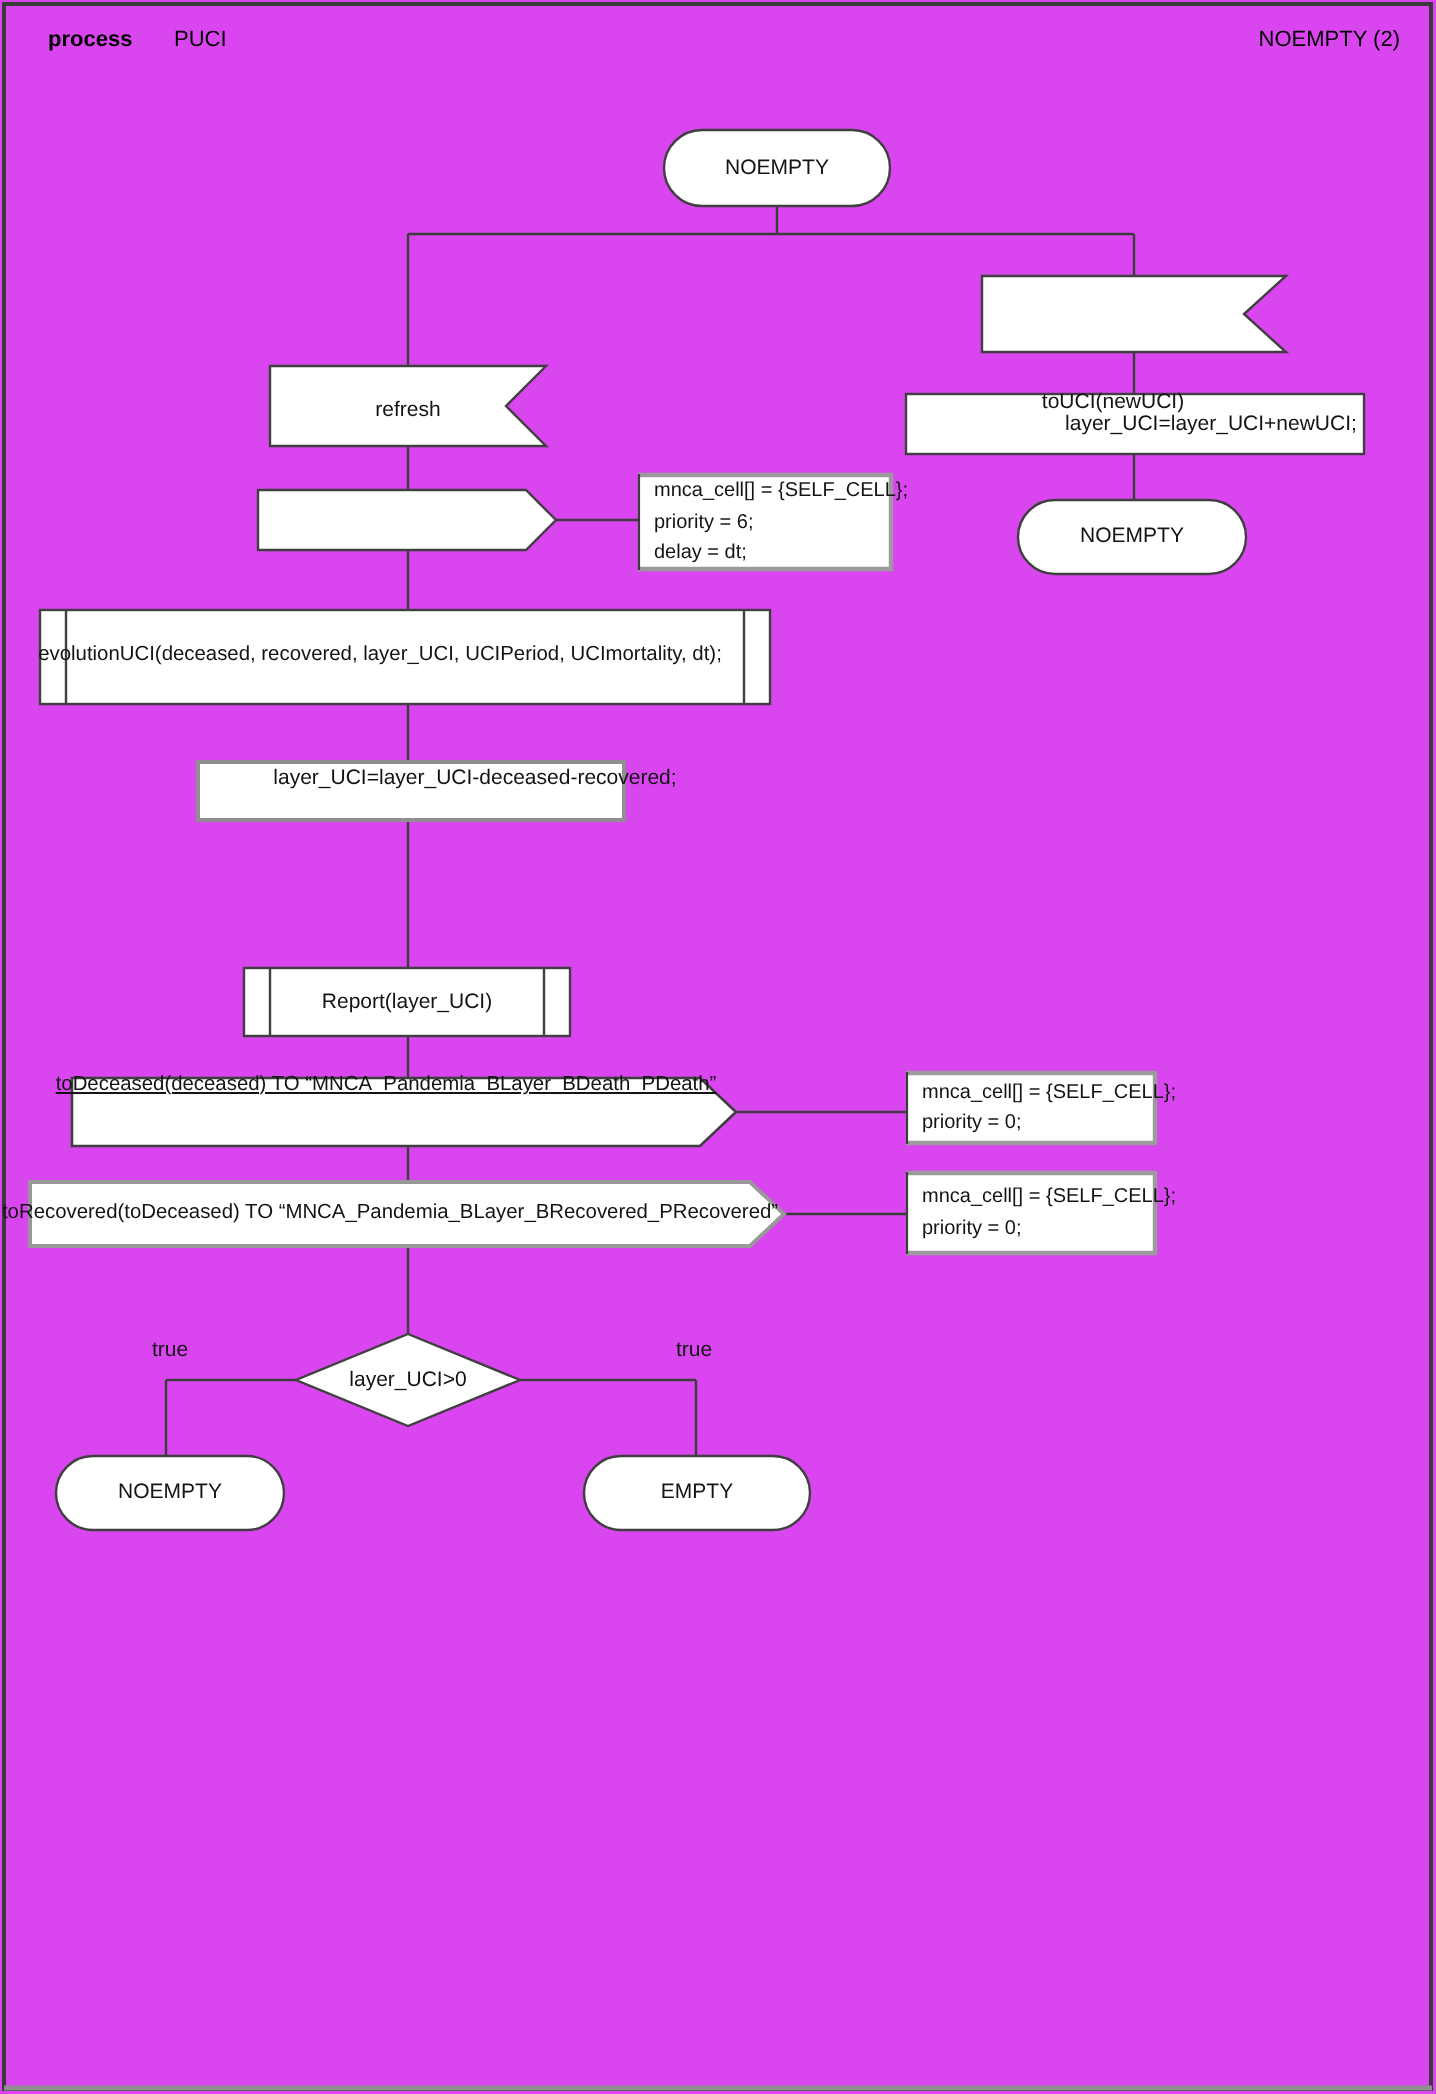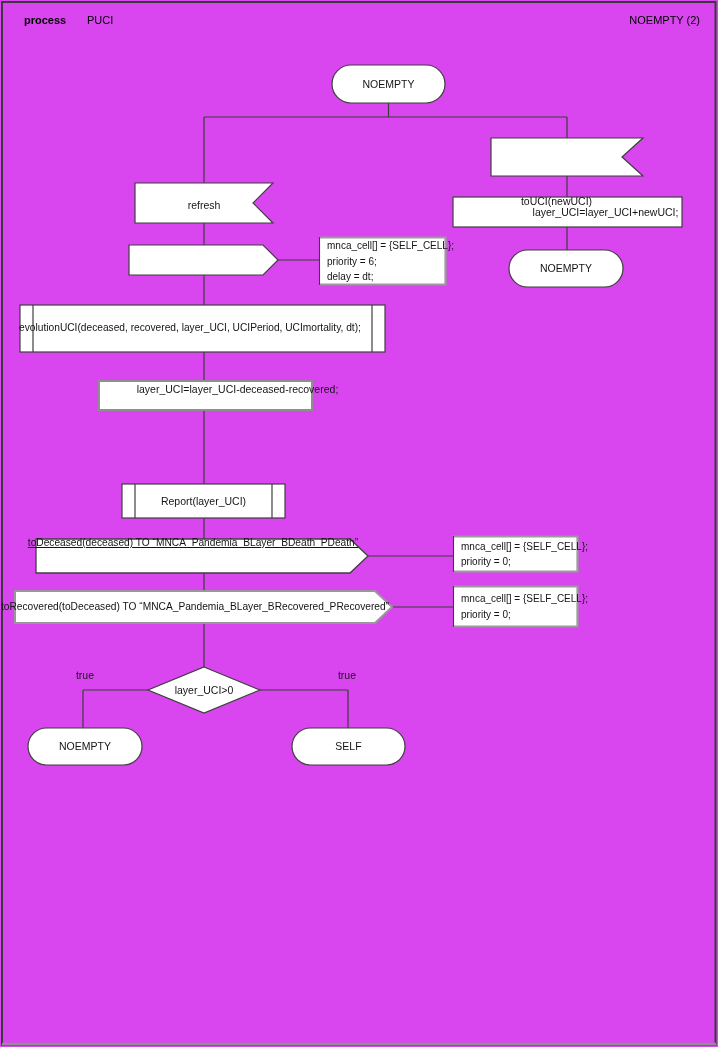--- a/index.html
+++ b/index.html
@@ -140,15 +140,15 @@
   </div>
 
   <div class="txt" style="left:148px; top:667px; width:112px; height:46px;">layer_UCI&gt;0</div>
 
   <div class="txt" style="left:57px; top:667px; width:56px; height:16px;">true</div>
 
   <div class="txt" style="left:319px; top:667px; width:56px; height:16px;">true</div>
 
   <div class="txt" style="left:28px; top:728px; width:114px; height:37px;">NOEMPTY</div>
 
-  <div class="txt" style="left:292px; top:728px; width:113px; height:37px;">SELF</div>
+  <div class="txt" style="left:292px; top:728px; width:113px; height:37px;">EMPTY</div>
 
 </div>
 
 </body></html>

